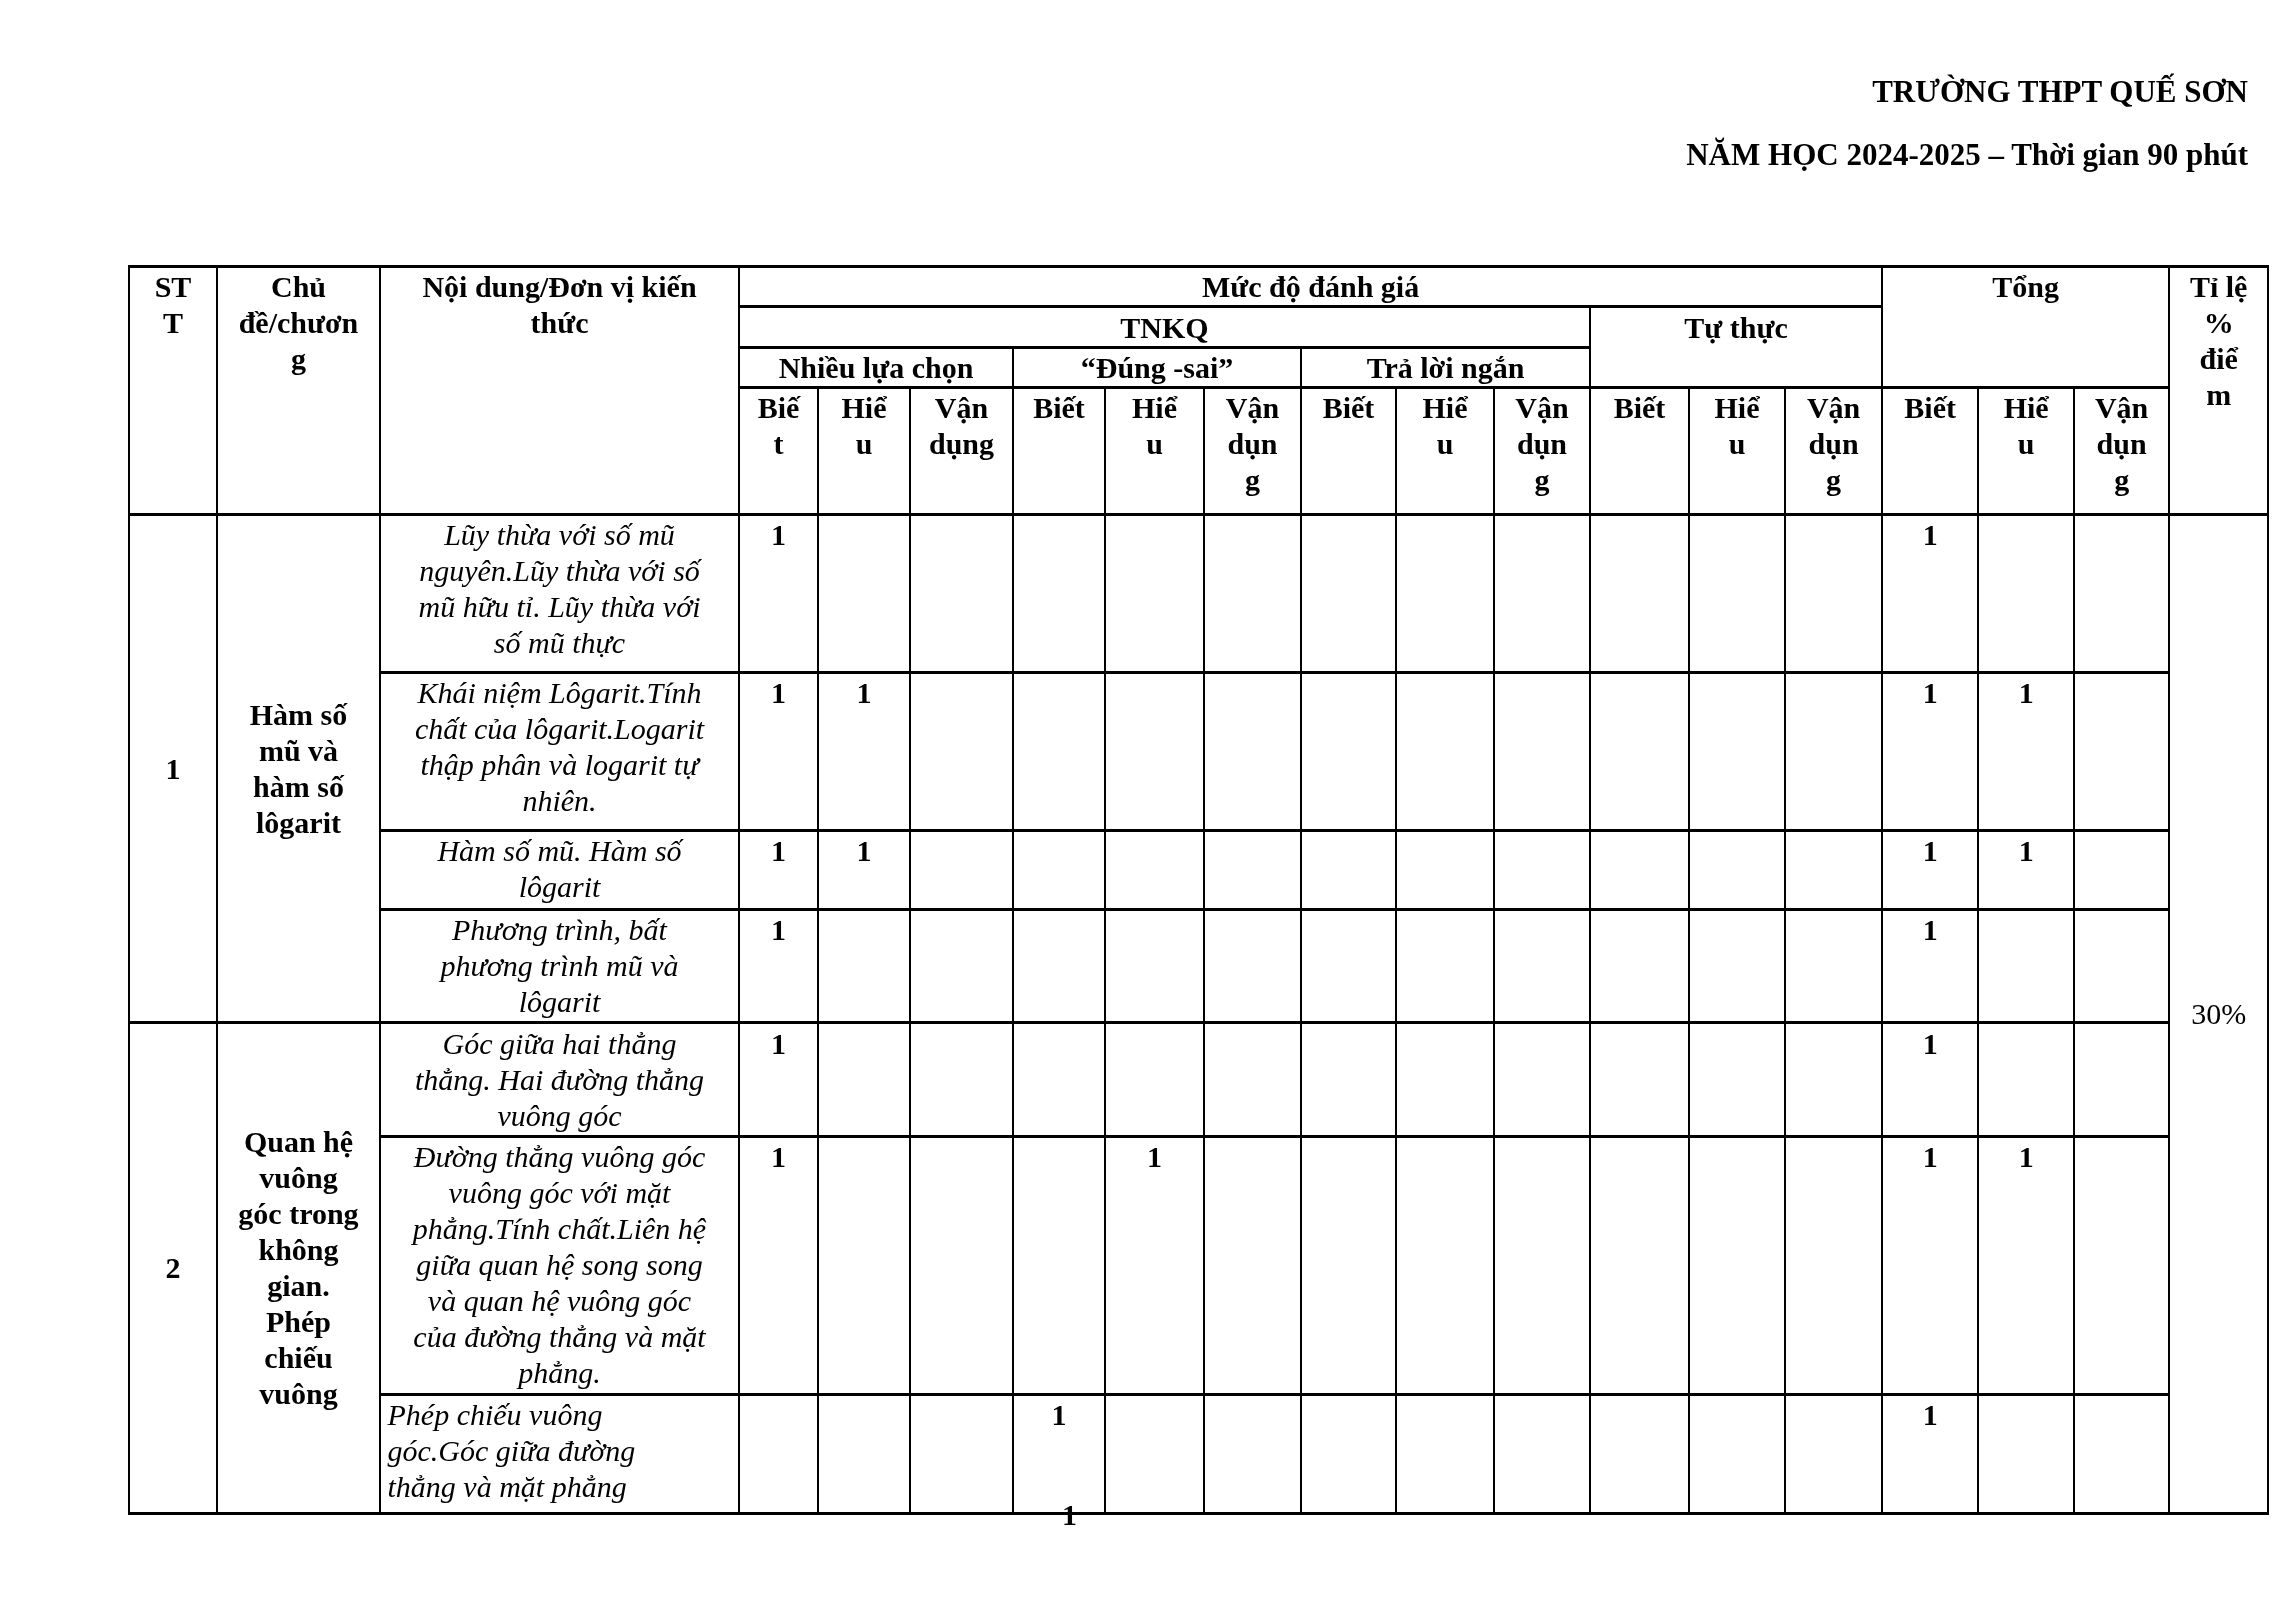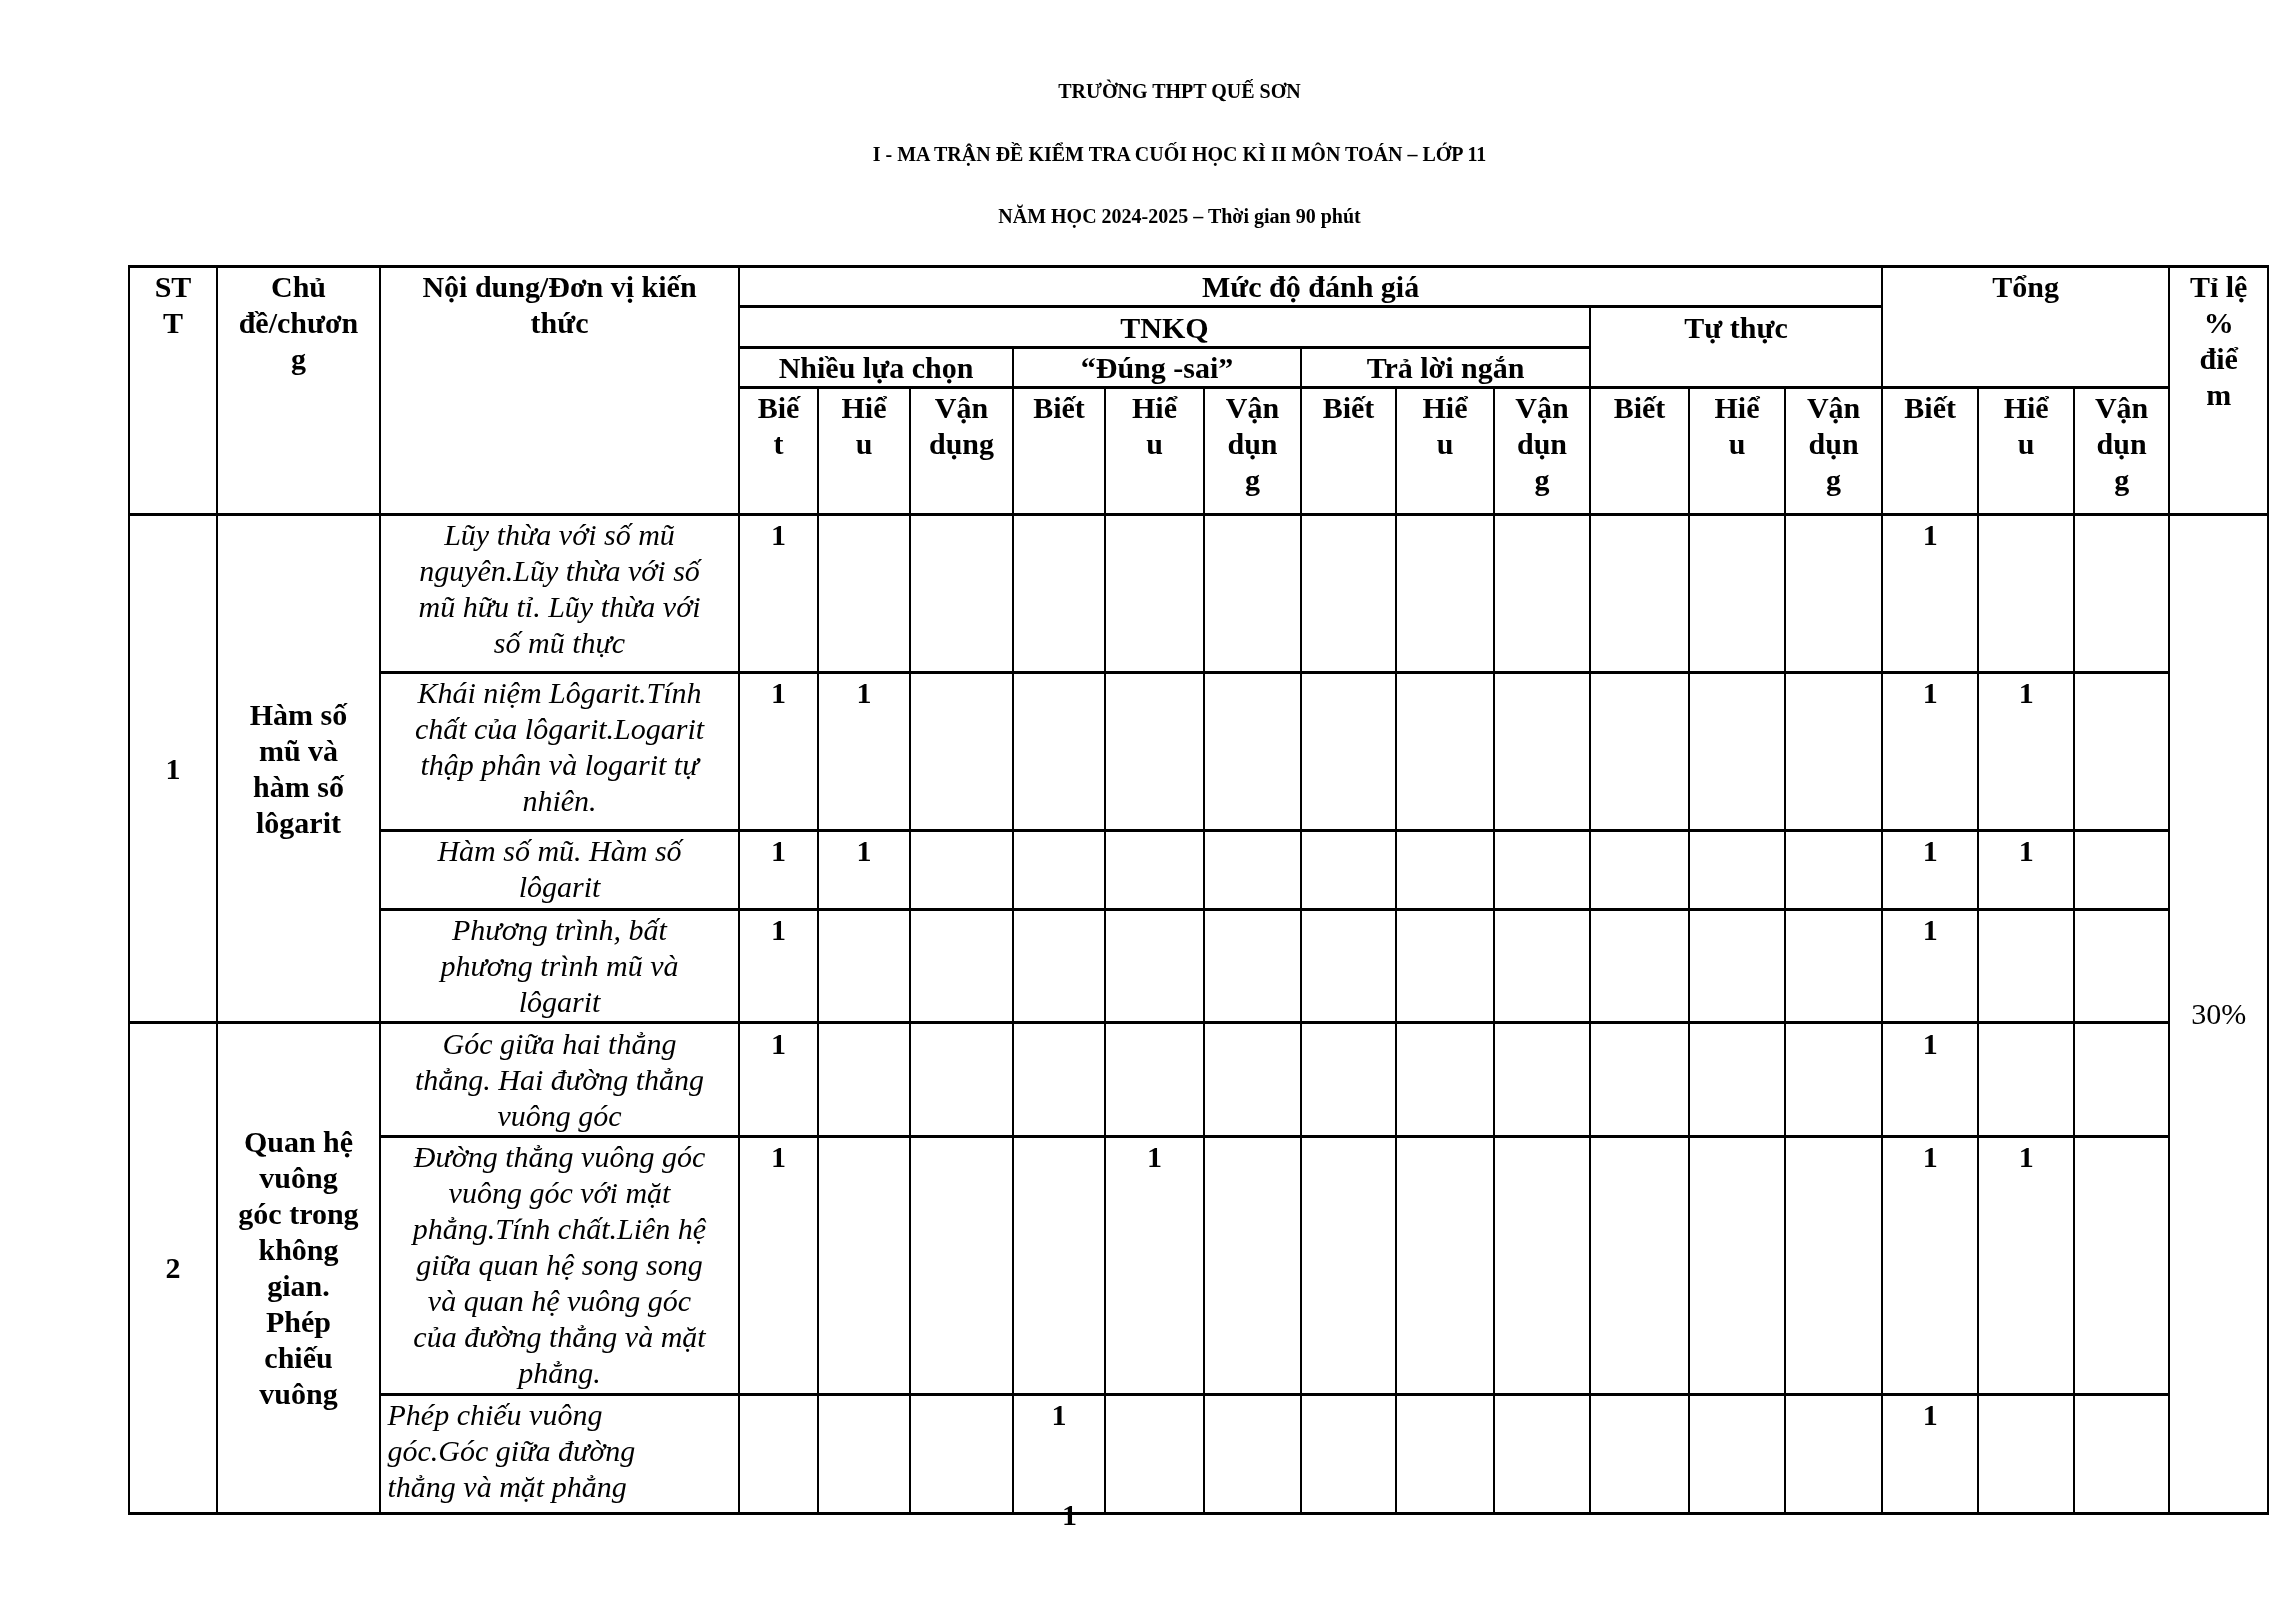--- a/index.html
+++ b/index.html
@@ -4,21 +4,21 @@
 <style>
   html, body { margin:0; padding:0; }
   body {
     width:2295px; height:1623px;
     background:#ffffff; color:#000000;
     font-family:"Liberation Serif","DejaVu Serif",serif;
     position:relative; overflow:hidden;
   }
   .titles {
     position:absolute; left:111px; top:73px; width:2137px;
-    text-align:center; font-weight:bold; font-size:20px; line-height:37px;
+    text-align:right; font-weight:bold; font-size:31px; line-height:37px;
   }
   .titles .title-line + .title-line { margin-top:25.5px; }
 
   table.matrix {
     position:absolute; left:128px; top:265px; width:2137px;
     border-collapse:collapse; table-layout:fixed;
     font-size:30px; line-height:36px; color:#000;
   }
   .matrix th, .matrix td {
     border:2.6px solid #000000;
@@ -48,21 +48,20 @@
   .page-number {
     position:absolute; left:1027px; top:1498px; width:85px;
     text-align:center; font-weight:bold; font-size:30px;
   }
 </style>
 </head>
 <body>
 
 <div class="titles">
   <div class="title-line">TRƯỜNG THPT QUẾ SƠN</div>
-  <div class="title-line">I - MA TRẬN ĐỀ KIỂM TRA CUỐI  HỌC KÌ II  MÔN TOÁN – LỚP 11</div>
   <div class="title-line">NĂM HỌC 2024-2025 – Thời gian 90 phút</div>
 </div>
 
 <table class="matrix">
   <colgroup>
     <col style="width:88px">
       <col style="width:163px">
       <col style="width:359px">
     <col style="width:79px">
       <col style="width:92px">

